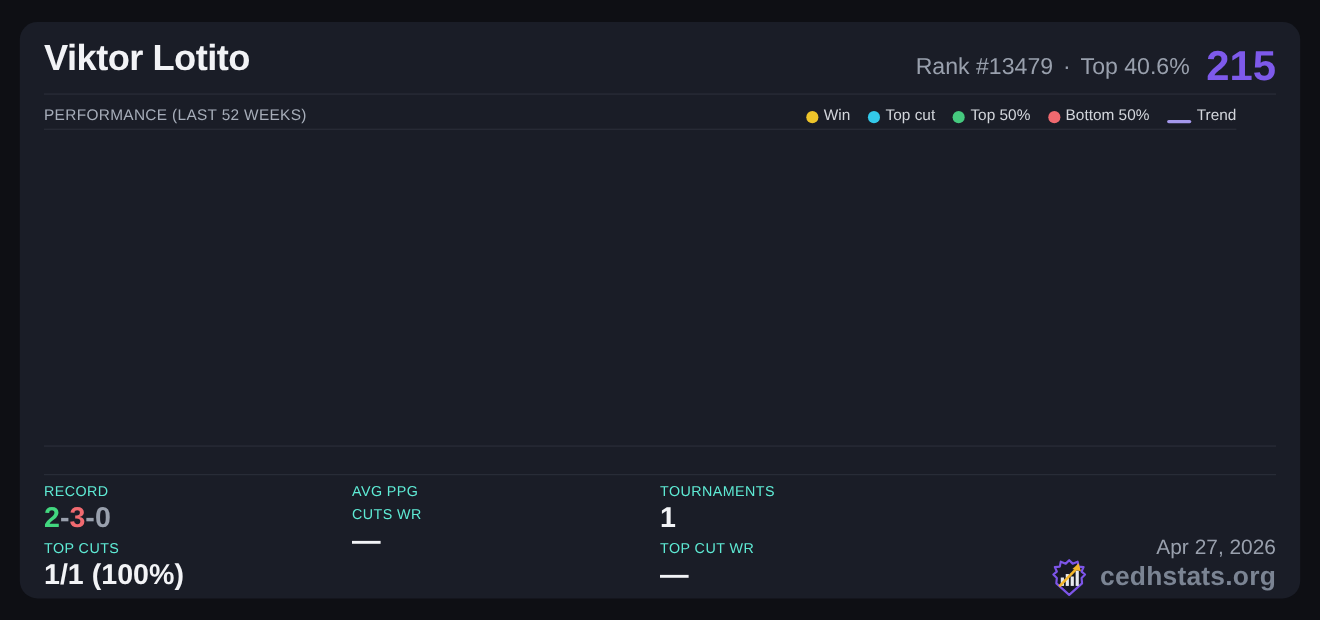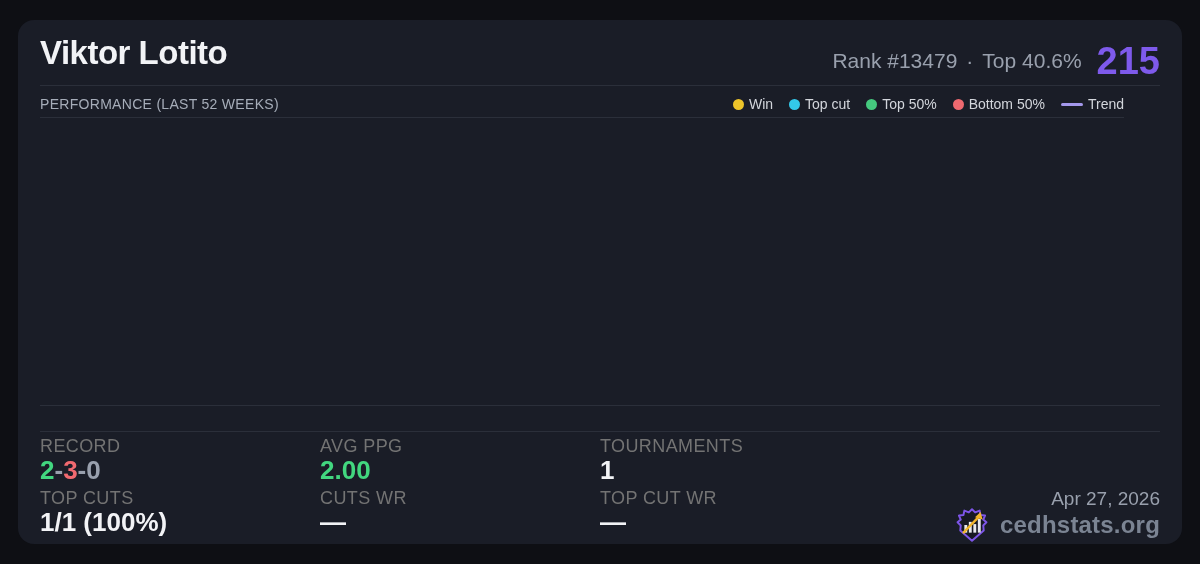--- a/index.html
+++ b/index.html
@@ -32,41 +32,41 @@
   .rank-line { font-size: 21px; color: #99a0ad; display: flex; gap: 9px; align-items: center; }
   .points { font-size: 38px; font-weight: bold; color: #7e5aeb; line-height: 38px; }
 
   
   .perf-row {
     position: absolute; left: 22px; right: 22px; top: 70px; height: 28px;
     display: flex; justify-content: space-between; align-items: center;
   }
   .section-label { font-size: 14px; color: #a6adb9; letter-spacing: 0.3px; }
   .legend { display: flex; align-items: center; gap: 16px; margin-right: 36px; }
-  .legend-item { display: flex; align-items: center; gap: 5px; font-size: 14px; color: #d3d6dc; }
+  .legend-item { display: flex; align-items: flex-end; gap: 5px; font-size: 14px; color: #d3d6dc; }
   .dot { width: 11px; height: 11px; border-radius: 50%; }
   .line-swatch { width: 22px; height: 3px; border-radius: 2px; }
 
   
   .chart-area { position: absolute; left: 22px; right: 58px; top: 98px; height: 287px; }
 
   
   .topdecks-row {
     position: absolute; left: 22px; right: 22px; top: 386px; height: 25px;
     display: flex; justify-content: space-between; align-items: center;
   }
   .deck-cols { display: flex; }
   .deck-col { width: 80px; text-align: right; font-size: 12px; color: #818899; letter-spacing: 0.5px; }
 
   
   .stats-grid {
     position: absolute; left: 22px; top: 418px;
     display: grid; grid-template-columns: 280px 280px 280px 280px;
   }
-  .stat-label { font-size: 18px; color: #737373; letter-spacing: 0.4px; line-height: 17px; }
+  .stat-label { font-size: 13px; color: #5eead4; letter-spacing: 0.4px; line-height: 17px; }
   .stat-label.second { margin-top: 4px; }
   .stat-value { font-size: 26px; font-weight: bold; color: #f2f3f6; line-height: 31px; }
   .green { color: #42d77f; }
   .red { color: #f16a70; }
   .grey { color: #99a0ad; }
 
   
   .date { position: absolute; right: 22px; top: 468px; font-size: 19px; color: #99a0ad; }
   .brand { position: absolute; right: 22px; top: 487px; display: flex; align-items: center; gap: 9px; }
   .site { font-size: 24px; font-weight: bold; color: #7b8493; letter-spacing: 0.2px; }
@@ -128,21 +128,20 @@
 
     <div class="stat-cell">
       <div class="stat-label">RECORD</div>
       <div class="stat-value"><span class="green">2</span><span class="grey">-</span><span class="red">3</span><span class="grey">-</span><span class="grey">0</span></div>
       <div class="stat-label second">TOP CUTS</div>
       <div class="stat-value">1/1 (100%)</div>
     </div>
 
     <div class="stat-cell">
       <div class="stat-label">AVG PPG</div>
-      <div class="stat-value green">2.00</div>
       <div class="stat-label second">CUTS WR</div>
       <div class="stat-value">—</div>
     </div>
 
     <div class="stat-cell">
       <div class="stat-label">TOURNAMENTS</div>
       <div class="stat-value">1</div>
       <div class="stat-label second">TOP CUT WR</div>
       <div class="stat-value">—</div>
     </div>

